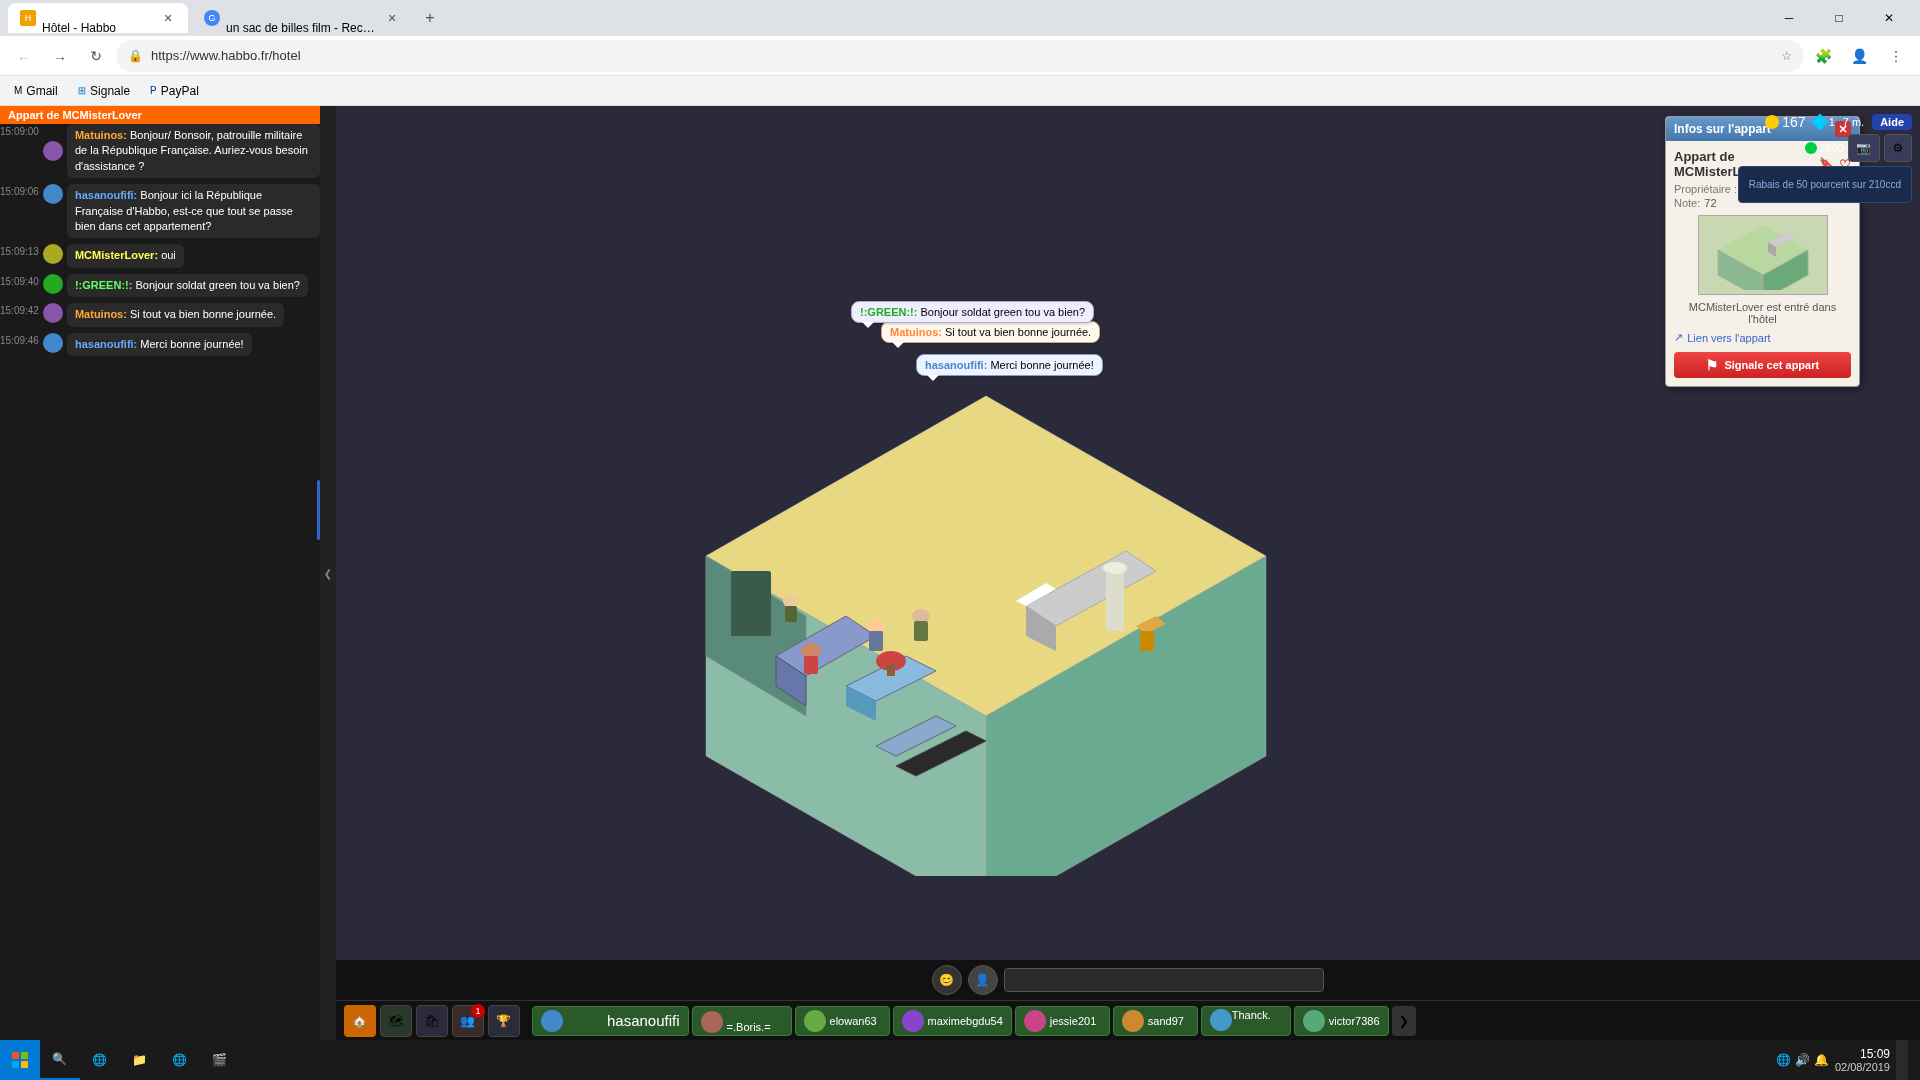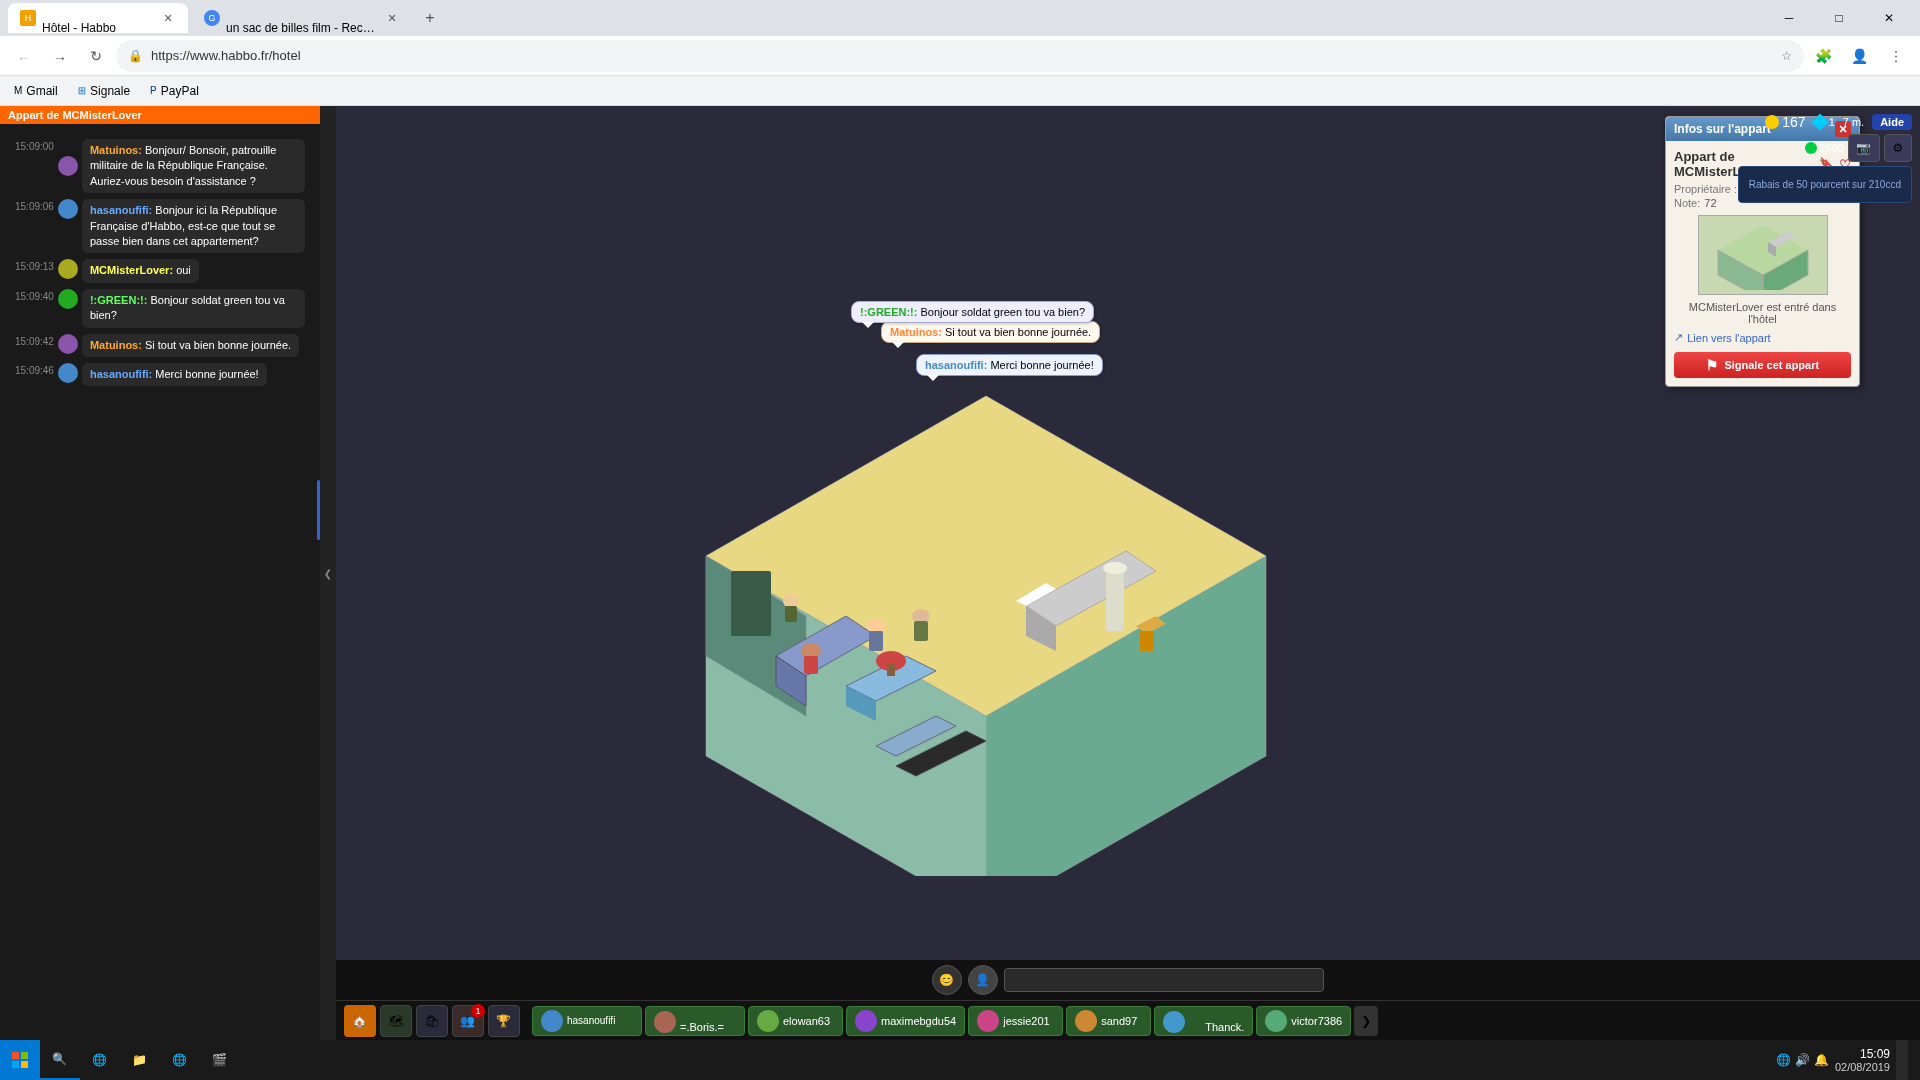--- a/index.html
+++ b/index.html
@@ -25,21 +25,21 @@
     .address-text { flex: 1; font-size: 13px; color: #333; }
     .address-icon { color: #777; font-size: 12px; }
     .nav-extras { display: flex; gap: 4px; }
 
     .bookmarks-bar { display: flex; align-items: center; background: #f1f3f4; height: 30px; padding: 0 8px; gap: 8px; border-bottom: 1px solid #ddd; font-size: 12px; }
     .bookmark-item { display: flex; align-items: center; gap: 4px; padding: 2px 6px; border-radius: 4px; cursor: pointer; }
 
     
     .chat-sidebar { width: 320px; background: #1a1a1a; color: #fff; height: 100%; overflow: hidden; flex-shrink: 0; position: relative; }
     .chat-header { background: #ff6600; color: #fff; font-size: 11px; padding: 3px 8px; font-weight: bold; }
-    .chat-messages { padding: 15px; overflow-y: auto; height: calc(100% - 22px); }
+    .chat-messages { padding: 0; overflow-y: auto; height: calc(100% - 22px); }
     .chat-msg { display: flex; gap: 4px; margin-bottom: 6px; }
     .chat-time { color: #888; font-size: 10px; flex-shrink: 0; padding-top: 2px; }
     .chat-bubble { background: #2a2a2a; border-radius: 6px; padding: 4px 8px; font-size: 11px; line-height: 1.4; }
     .chat-user { font-weight: bold; }
     .chat-user.green { color: #66ff66; }
     .chat-user.orange { color: #ffaa33; }
     .chat-user.blue { color: #66aaff; }
     .chat-user.yellow { color: #ffff55; }
 
     
@@ -349,21 +349,21 @@
       <div style="width:32px; height:32px; background:#2a2a3a; border-radius:4px; cursor:pointer; display:flex; align-items:center; justify-content:center; border:1px solid #444;">🛍</div>
       <div style="width:32px; height:32px; background:#3a2a2a; border-radius:4px; cursor:pointer; display:flex; align-items:center; justify-content:center; border:1px solid #444; position:relative;">
         👥
         <span style="position:absolute; top:-2px; right:-2px; background:#cc0000; color:#fff; border-radius:50%; width:14px; height:14px; font-size:9px; display:flex; align-items:center; justify-content:center;">1</span>
       </div>
       <div style="width:32px; height:32px; background:#2a2a3a; border-radius:4px; cursor:pointer; display:flex; align-items:center; justify-content:center; border:1px solid #444;">🏆</div>
 
       <div style="flex:1; display:flex; gap:3px; overflow:hidden; margin-left:8px;">
         <div style="display:flex; align-items:center; gap:4px; background:#2a5a2a; border:1px solid #3a7a3a; border-radius:4px; padding:2px 8px; cursor:pointer; height:30px; min-width:110px;">
           <div style="width:22px; height:22px; background:#4488cc; border-radius:50%; flex-shrink:0;"></div>
-          <span style="font-size:10px; color:#fff;">hasanoufifi</span>
+          <span style="font-size:15px; color:#fff;margin-left:40px;">hasanoufifi</span>
         </div>
         <div style="display:flex; align-items:flex-end; gap:4px; background:#2a5a2a; border:1px solid #3a7a3a; border-radius:4px; padding:2px 8px; cursor:pointer; height:30px; min-width:100px;">
           <div style="width:22px; height:22px; background:#aa6655; border-radius:50%; flex-shrink:0;"></div>
           <span style="font-size:11px; color:#fff;">=.Boris.=</span>
         </div>
         <div style="display:flex; align-items:center; gap:4px; background:#2a5a2a; border:1px solid #3a7a3a; border-radius:4px; padding:2px 8px; cursor:pointer; height:30px; min-width:95px;">
           <div style="width:22px; height:22px; background:#66aa44; border-radius:50%; flex-shrink:0;"></div>
           <span style="font-size:11px; color:#fff;">elowan63</span>
         </div>
         <div style="display:flex; align-items:center; gap:4px; background:#2a5a2a; border:1px solid #3a7a3a; border-radius:4px; padding:2px 8px; cursor:pointer; height:30px; min-width:115px;">
@@ -371,21 +371,21 @@
           <span style="font-size:11px; color:#fff;">maximebgdu54</span>
         </div>
         <div style="display:flex; align-items:center; gap:4px; background:#2a5a2a; border:1px solid #3a7a3a; border-radius:4px; padding:2px 8px; cursor:pointer; height:30px; min-width:95px;">
           <div style="width:22px; height:22px; background:#cc4488; border-radius:50%; flex-shrink:0;"></div>
           <span style="font-size:11px; color:#fff;text-align:right;">jessie201</span>
         </div>
         <div style="display:flex; align-items:center; gap:4px; background:#2a5a2a; border:1px solid #3a7a3a; border-radius:4px; padding:2px 8px; cursor:pointer; height:30px; min-width:85px;">
           <div style="width:22px; height:22px; background:#cc8833; border-radius:50%; flex-shrink:0;"></div>
           <span style="font-size:11px; color:#fff;">sand97</span>
         </div>
-        <div style="display:flex; align-items:flex-end; gap:20px; background:#2a5a2a; border:1px solid #3a7a3a; border-radius:4px; padding:2px 8px; cursor:pointer; height:30px; min-width:90px;">
+        <div style="display:flex; align-items:flex-start; gap:0; background:#2a5a2a; border:1px solid #3a7a3a; border-radius:4px; padding:2px 8px; cursor:pointer; height:30px; min-width:90px;">
           <div style="width:22px; height:22px; background:#4499cc; border-radius:50%; flex-shrink:0;"></div>
           <span style="font-size:11px; color:#fff;">Thanck.</span>
         </div>
         <div style="display:flex; align-items:center; gap:4px; background:#2a5a2a; border:1px solid #3a7a3a; border-radius:4px; padding:2px 8px; cursor:pointer; height:30px; min-width:95px;">
           <div style="width:22px; height:22px; background:#55aa77; border-radius:50%; flex-shrink:0;"></div>
           <span style="font-size:11px; color:#fff;">victor7386</span>
         </div>
         <div style="width:24px; height:30px; background:#333; border-radius:4px; display:flex; align-items:center; justify-content:center; cursor:pointer;">❯</div>
       </div>
     </div>

